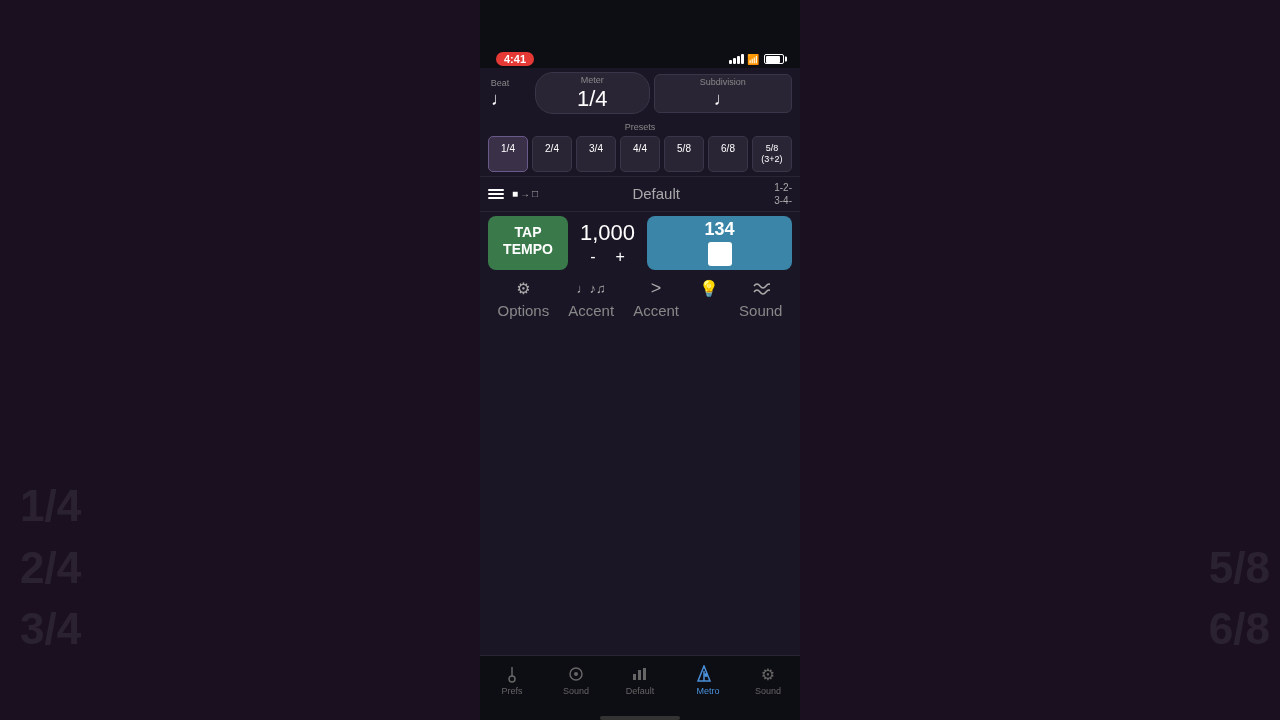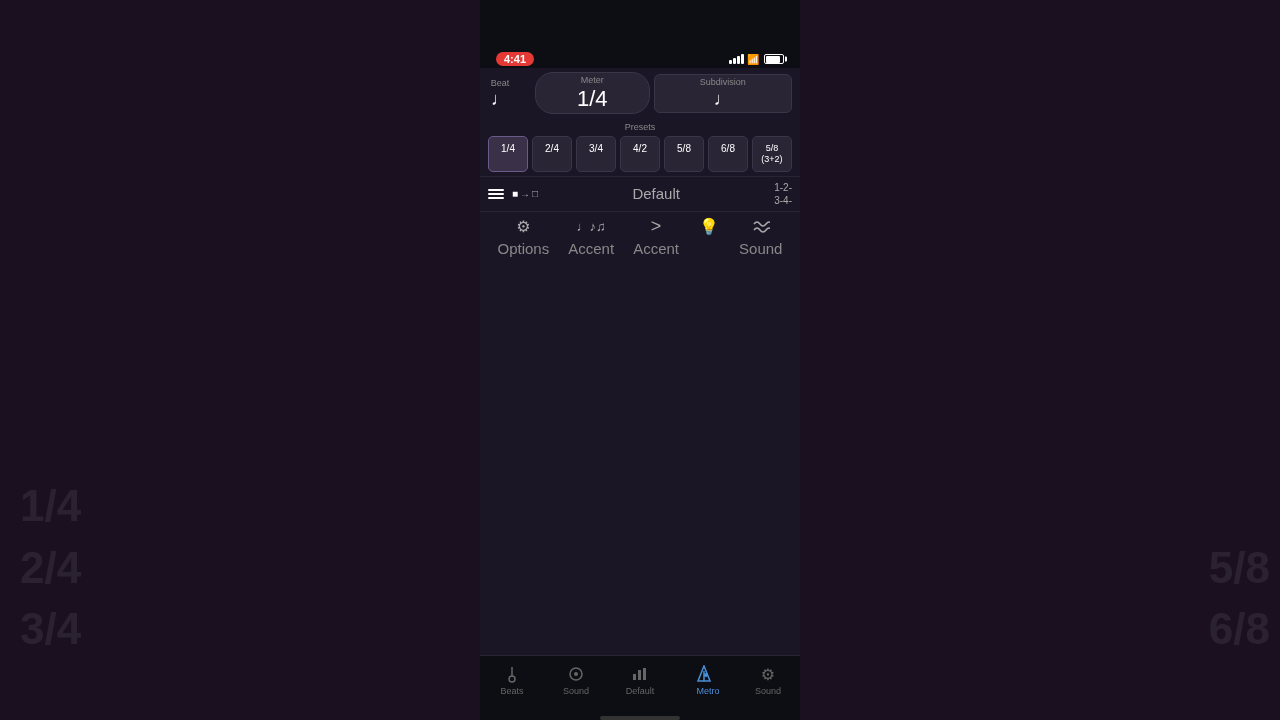--- a/index.html
+++ b/index.html
@@ -520,21 +520,21 @@
       </div>
     </div>
 
 
     <div class="presets-section">
       <div class="presets-label">Presets</div>
       <div class="presets-row">
         <div class="preset-btn active">1/4</div>
         <div class="preset-btn">2/4</div>
         <div class="preset-btn">3/4</div>
-        <div class="preset-btn">4/2</div>
+        <div class="preset-btn">4/4</div>
         <div class="preset-btn">5/8</div>
         <div class="preset-btn">6/8</div>
         <div class="preset-btn" style="font-size:9px;">5/8<br>(3+2)</div>
       </div>
     </div>
 
     <div class="pattern-row">
       <div class="pattern-icons">
         <div class="list-icon">
           <div></div>
@@ -545,20 +545,37 @@
       <div class="pattern-squares">
         <span style="font-size:10px;">■</span>
         <span style="color:#aaa; font-size:10px;">→</span>
         <span style="font-size:10px; color:#aaa;">□</span>
       </div>
       <div class="pattern-default">Default</div>
       <div class="count-display" style="white-space:pre-line;">1-2-
 3-4-</div>
     </div>
 
+    <div class="bottom-controls">
+      <div class="tap-tempo-btn">
+        <div>TAP</div>
+        <div>TEMPO</div>
+      </div>
+      <div class="tempo-counter">
+        <div class="tempo-value">1,000</div>
+        <div class="tempo-btns">
+          <button class="tempo-btn">-</button>
+          <button class="tempo-btn">+</button>
+        </div>
+      </div>
+      <div class="play-section">
+        <div class="play-bpm">134</div>
+        <div class="play-stop-btn"></div>
+      </div>
+    </div>
 
     <div class="quick-options">
       <div class="quick-opt">
         <div class="quick-opt-icon">⚙</div>
         <div class="quick-opt-label">Options</div>
       </div>
       <div class="quick-opt">
         <div class="quick-opt-icon" style="font-size:13px;">♩♪♫</div>
         <div class="quick-opt-label">Accent</div>
       </div>
@@ -584,21 +601,21 @@
   </div>
 
   <div class="tab-bar">
     <div class="tab-item">
       <div class="tab-icon">
         <svg width="16" height="18" viewBox="0 0 16 18">
           <line x1="8" y1="2" x2="8" y2="12" stroke="#666" stroke-width="1.5"></line>
           <circle cx="8" cy="14" r="3" stroke="#666" stroke-width="1.5" fill="none"></circle>
         </svg>
       </div>
-      <div class="tab-label">Beats</div>
+      <div class="tab-label">Prefs</div>
     </div>
     <div class="tab-item">
       <div class="tab-icon">
         <svg width="18" height="16" viewBox="0 0 18 16">
           <circle cx="9" cy="8" r="6" stroke="#666" stroke-width="1.5" fill="none"></circle>
           <circle cx="9" cy="8" r="2" fill="#666"></circle>
         </svg>
       </div>
       <div class="tab-label">Sound</div>
     </div>

